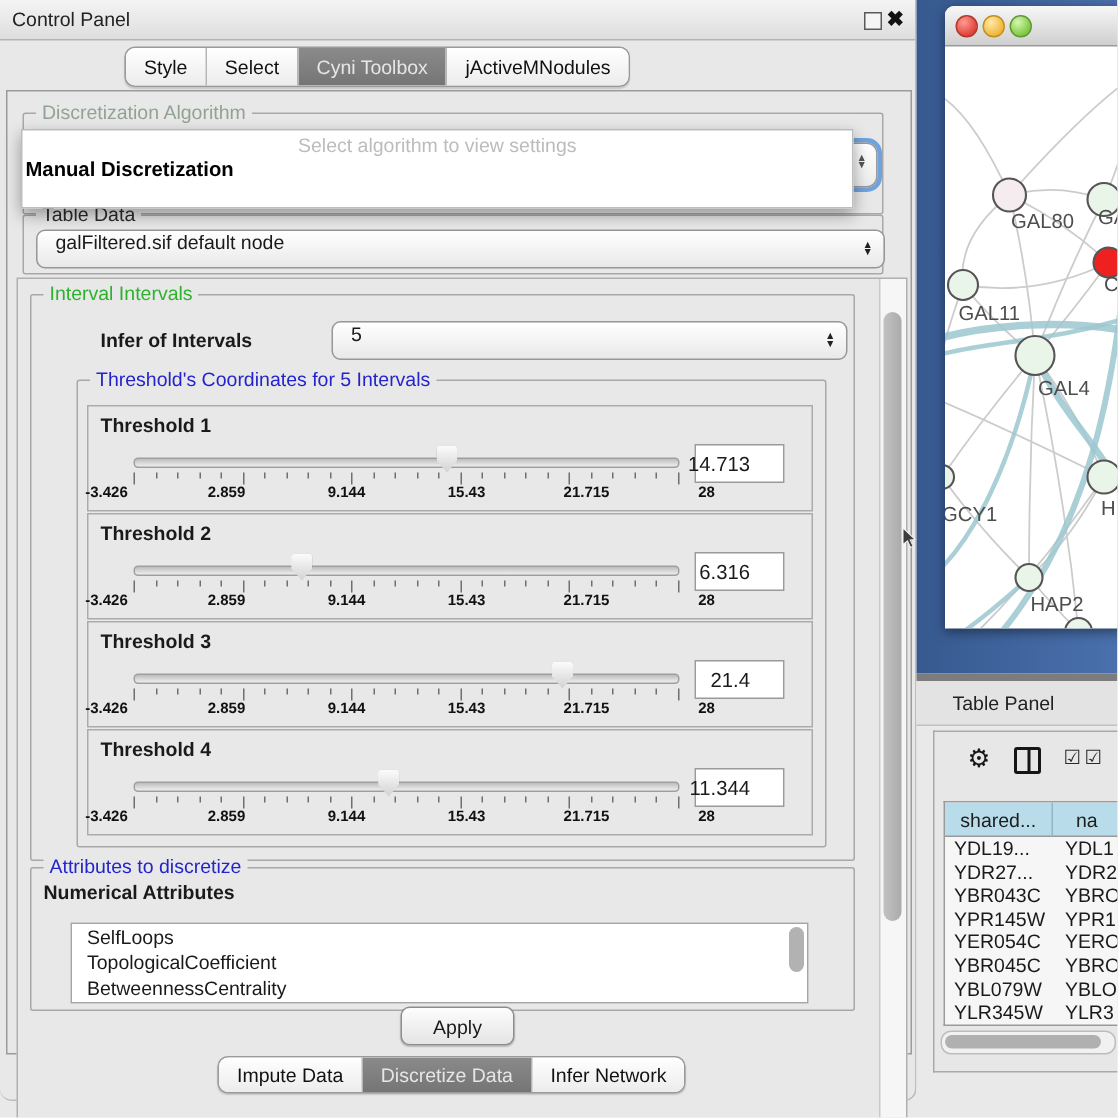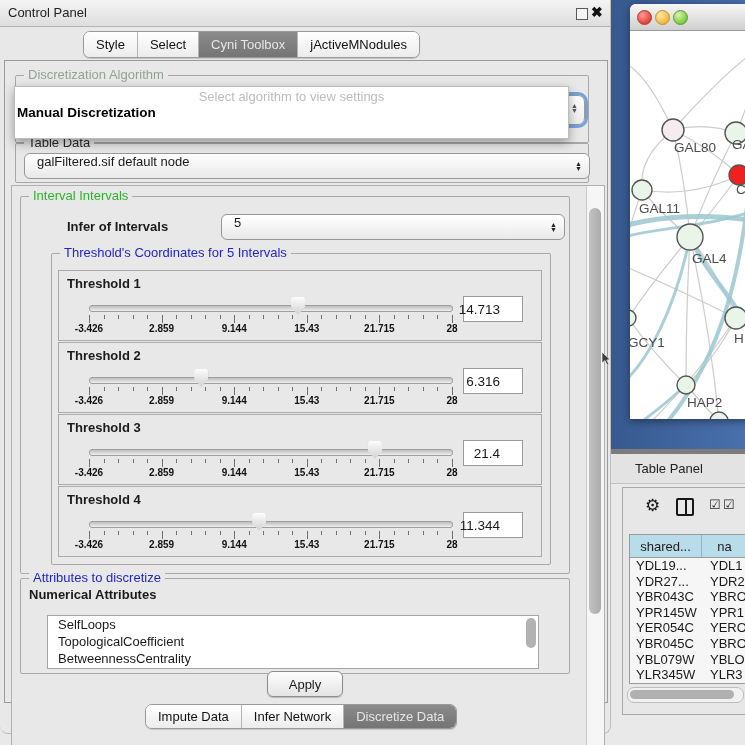--- a/index.html
+++ b/index.html
@@ -70,21 +70,21 @@
   .tpanel{position:absolute;left:6px;width:482px;height:69px;border:1px solid #ababab;background:#e8e8e8;}
   .tpanel .t-label{position:absolute;left:8px;top:5px;font-weight:bold;font-size:13px;}
   .tpanel .track{position:absolute;left:30px;top:34px;width:362px;height:5px;border-radius:3px;
                  border:1px solid #9f9f9f;background:linear-gradient(#bdbdbd,#efefef);}
   .tpanel .handle{position:absolute;top:26px;width:14px;height:18px;
                   background:linear-gradient(#fcfcfc,#d2d2d2);
                   clip-path:polygon(12% 0,88% 0,100% 12%,100% 55%,50% 100%,0 55%,0 12%);
                   filter:drop-shadow(0 0 1px #777);}
   .tpanel .ticks{position:absolute;left:30px;top:44px;width:363px;height:8px;}
   .tpanel .ticks i{position:absolute;width:1px;background:#6f6f6f;display:block;}
-  .tpanel .ticklabels{position:absolute;left:30px;top:52px;width:363px;height:12px;}
+  .tpanel .ticklabels{position:absolute;left:12px;top:52px;width:400px;height:12px;}
   .tpanel .ticklabels span{position:absolute;transform:translateX(-50%);font-size:10px;font-weight:bold;color:#111;white-space:nowrap;}
   .tpanel .t-value{position:absolute;left:404px;top:25px;width:60px;height:26px;background:#fff;
                    border:1px solid #9a9a9a;font-size:13.5px;display:flex;align-items:center;
                    justify-content:flex-end;padding-right:22px;box-sizing:border-box;}
 
   
   #attr-list{position:absolute;left:26px;top:36px;width:490px;height:52px;background:#fff;
              border:1px solid #a5a5a5;overflow:hidden;font-size:13px;}
   #attr-list .li{padding:1px 0 1px 10px;height:15px;}
   #attr-vthumb{position:absolute;right:2px;top:2px;width:10px;height:30px;border-radius:5px;background:#b2b2b2;}
@@ -401,25 +401,25 @@
 
       <div id="apply-btn">
         <span>Apply</span>
       </div>
     </div>
 
     <div id="bottom-tabs" class="segstrip">
       <div class="seg">
           <span>Impute Data</span>
         </div>
+      <div class="seg selected">
+          <span>Discretize Data</span>
+        </div>
       <div class="seg">
           <span>Infer Network</span>
-        </div>
-      <div class="seg selected">
-          <span>Discretize Data</span>
         </div>
     </div>
   </div>
 
   <div id="desktop"></div>
 
   <div id="netwin">
     <div class="mtitle">
       <span class="light red"></span>
       <span class="light yellow"></span>

